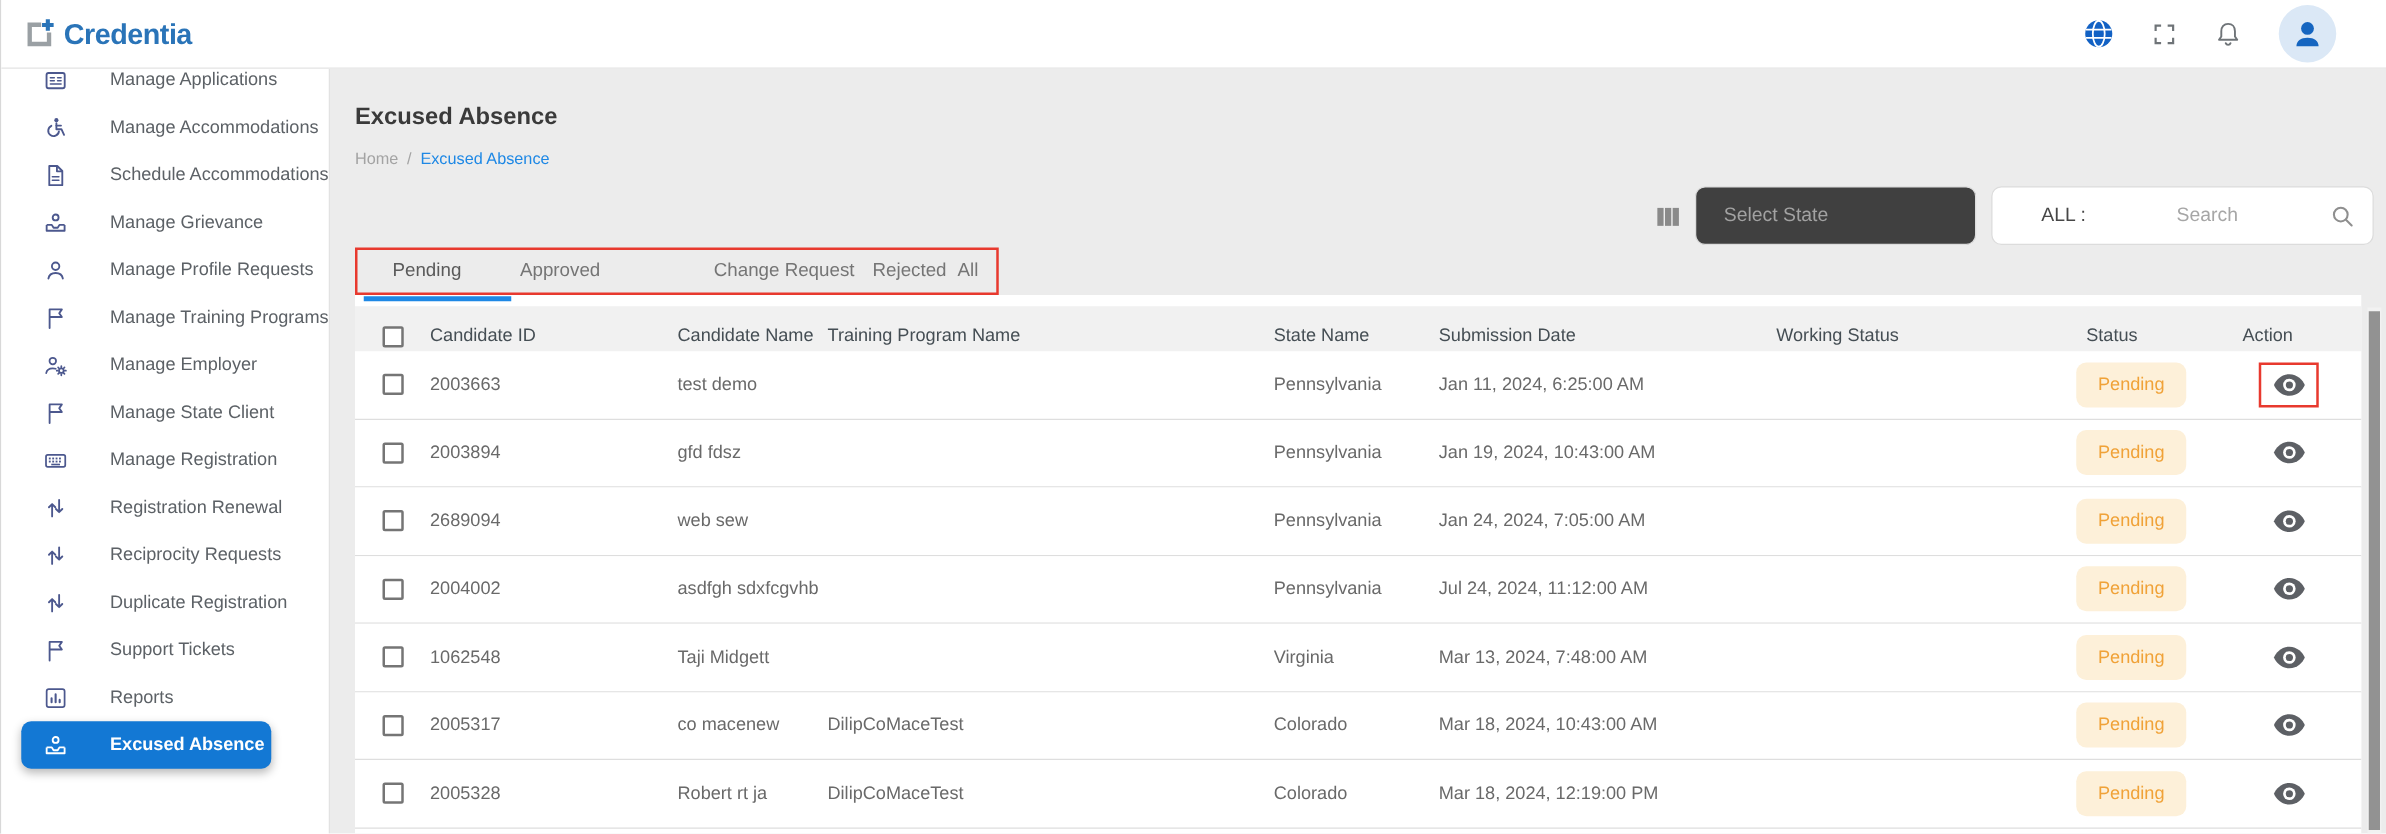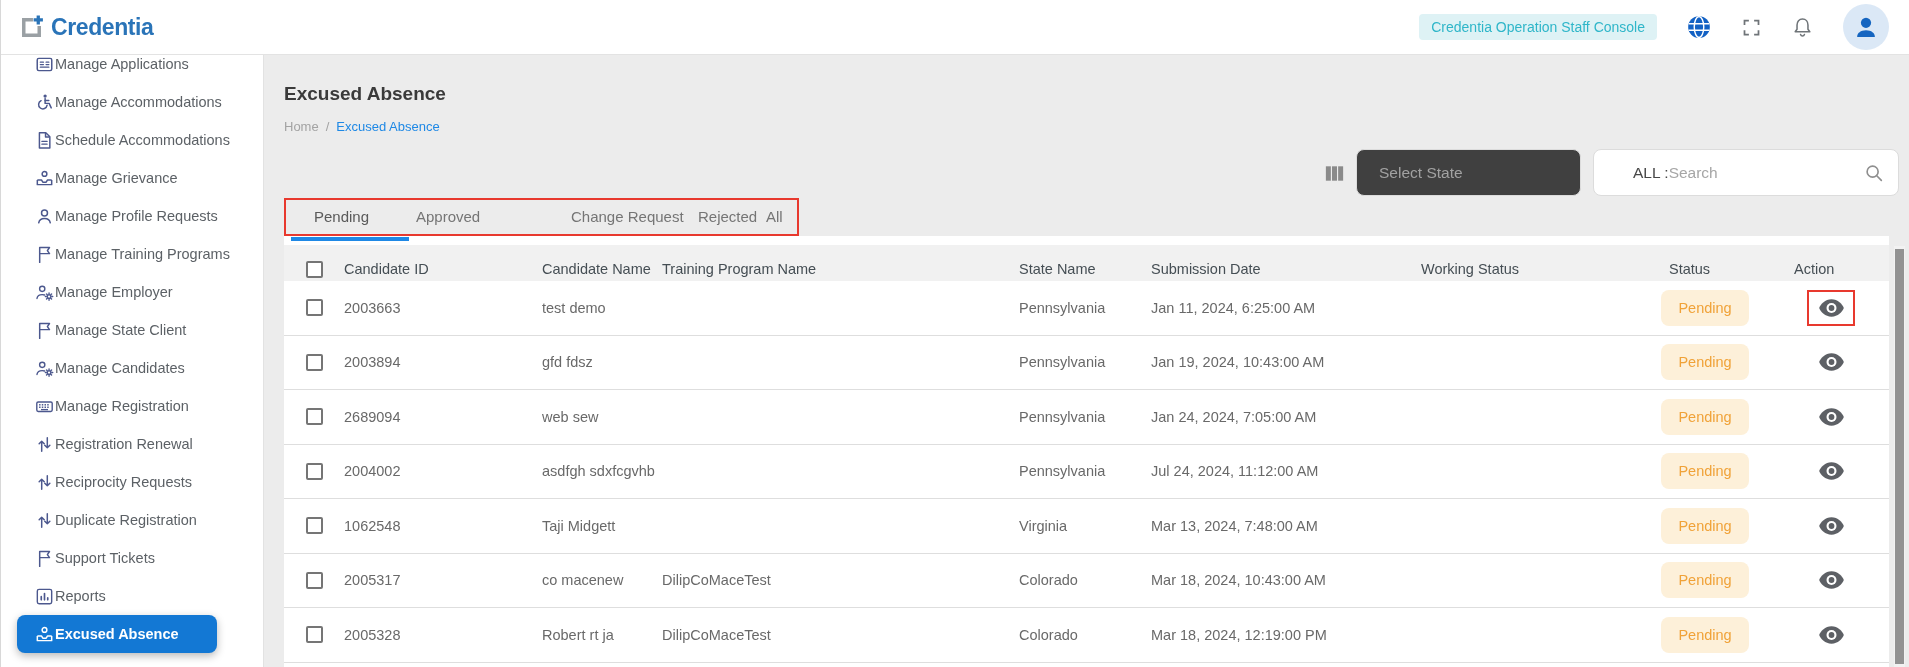--- a/index.html
+++ b/index.html
@@ -3,60 +3,60 @@
 <meta charset="utf-8">
 <title>Credentia Operation Staff Console</title>
 <style>
   *{box-sizing:border-box;margin:0;padding:0}
   html,body{background:#fff}
   body{font-family:"Liberation Sans",sans-serif;-webkit-font-smoothing:antialiased}
   .app{position:relative;width:1909px;height:667px;overflow:hidden;background:#fff;border-left:1px solid #d8d8d8}
 
   
   .topbar{position:absolute;left:0;top:0;width:100%;height:55px;background:#fff;border-bottom:1px solid #e3e3e3;
-          z-index:40;display:flex;align-items:center;justify-content:space-between;padding:0 20px 0 16px}
+          z-index:40;display:flex;align-items:center;justify-content:space-between;padding:0 40px 0 16px}
   .brand{display:flex;align-items:center;gap:5px;cursor:pointer}
   .brand-name{font-size:23px;font-weight:bold;color:var(--logo-blue,#2a74b8);letter-spacing:-.4px}
   .top-right{display:flex;align-items:center;gap:29px}
   .console-badge{background:var(--badge-bg,#def2f5);color:var(--badge-text,#2fb6c9);font-size:14px;
                  padding:5px 12px;border-radius:4px;white-space:nowrap}
   .icn{display:inline-flex;align-items:center;justify-content:center}
   .icn svg{display:block}
   .tb-icn{cursor:pointer}
   .avatar{width:46px;height:46px;border-radius:50%;background:#dbe8f6;display:flex;align-items:center;
           justify-content:center;cursor:pointer}
 
   
   .sidebar{position:absolute;left:0;top:55px;width:263px;height:612px;background:#fff;border-right:1px solid #e2e2e2;z-index:5}
   .side-nav{position:absolute;left:0;top:45px;width:263px;z-index:10}
   .side-item{position:relative;height:38px;display:flex;align-items:center;padding-left:33px;color:#5c6166;
              font-size:14.5px;cursor:pointer;white-space:nowrap}
   .side-item .icn{width:21px;height:21px;color:#4c588e;flex:0 0 21px}
-  .side-label{margin-left:0}
+  .side-label{margin-left:33px}
   .side-item.active{background:var(--sidebar-active-bg,#1378d4);color:#fff;margin-left:16px;width:200px;
                     padding-left:17px;border-radius:8px;box-shadow:0 3px 8px rgba(0,0,0,.28);font-weight:bold}
   .side-item.active .icn{color:#fff}
 
   
   .content-bg{position:absolute;left:263px;top:55px;width:1646px;height:612px;background:#ececec;z-index:1}
   .page-title{position:absolute;left:283px;top:83px;z-index:10;font-size:19px;font-weight:bold;color:#3a3a3a}
   .breadcrumb{position:absolute;left:283px;top:119px;z-index:10;font-size:13px}
   .bc-home{color:#a3a3a3;cursor:pointer}
   .bc-sep{color:#a3a3a3;margin:0 7px}
   .bc-cur{color:var(--breadcrumb-link,#1e88e5)}
 
   .columns-btn{position:absolute;left:1322px;top:162px;z-index:10;cursor:pointer}
   .select-state{position:absolute;left:1355px;top:149px;width:225px;height:47px;background:#404040;
                 border:1px solid #dcdcdc;border-radius:8px;z-index:10;display:flex;align-items:center;
                 padding-left:22px;color:#a2a2a2;font-size:15.5px;cursor:pointer}
   .searchbox{position:absolute;left:1592px;top:149px;width:306px;height:47px;background:#fff;
              border:1px solid #dcdcdc;border-radius:8px;z-index:10;display:flex;align-items:center;padding:0 13px 0 39px}
   .scope{color:#474747;font-size:15.5px;white-space:nowrap}
   .search-input{flex:1;border:none;outline:none;background:transparent;font-family:"Liberation Sans",sans-serif;
-                font-size:15.5px;color:#000000;min-width:0}
+                font-size:15.5px;color:#000000;text-align:center;min-width:0}
   .search-input::placeholder{color:#a6a6a6}
 
   
   .tabs-row{position:absolute;left:283px;top:198px;width:515px;height:38px;z-index:10}
   .tab{position:absolute;top:0;height:38px;line-height:38px;font-size:15px;color:#757575;cursor:pointer;white-space:nowrap}
   .tab.active{color:#5a5a5a}
   .tabs-annotation{position:absolute;left:283px;top:198px;width:515px;height:38px;border:2px solid var(--annotation-red,#e8392e);
                    z-index:30;pointer-events:none}
 
   
@@ -91,21 +91,20 @@
     <div class="brand">
       <span class="icn">
         <svg viewBox="0 0 30 30" width="29" height="29">
           <path d="M16.5 7H7v16h16v-9.5" fill="none" stroke="#9aa0a4" stroke-width="3.6"></path>
           <path d="M22 2.5v9.5M17.2 7.2h9.6" stroke="#2a74b8" stroke-width="3.4" fill="none"></path>
         </svg>
       </span>
       <span class="brand-name">Credentia</span>
     </div>
     <div class="top-right">
-      <span class="console-badge">Credentia Operation Staff Console</span>
       <span class="icn tb-icn">
         <svg viewBox="0 0 24 24" width="26" height="26">
           <circle cx="12" cy="12" r="10" fill="#1261c4"></circle>
           <g stroke="#fff" stroke-width="1.3" fill="none">
             <ellipse cx="12" cy="12" rx="4.4" ry="9.6"></ellipse>
             <path d="M2.6 9h18.8M2.6 15h18.8"></path>
           </g>
         </svg>
       </span>
       <span class="icn tb-icn">
@@ -201,31 +200,20 @@
       <div class="side-item">
         <span class="icn">
           <svg viewBox="0 0 24 24" fill="none" stroke="currentColor" stroke-width="1.7" stroke-linejoin="round" stroke-linecap="round">
             <path d="M6.5 21V4h11.2l-2.4 3.5 2.4 3.5H6.5"></path>
           </svg>
         </span>
         <span class="side-label">Manage State Client</span>
       </div>
       <div class="side-item">
         <span class="icn">
-          <svg viewBox="0 0 24 24" fill="none" stroke="currentColor" stroke-width="1.6" stroke-linecap="round">
-            <circle cx="9.4" cy="7.8" r="3"></circle>
-            <path d="M3.4 18.8c.5-3 2.9-4.4 6-4.4 1 0 1.9.15 2.7.45"></path>
-            <circle cx="17.2" cy="16.6" r="2.1"></circle>
-            <path d="M17.2 13.4v-1M17.2 19.8v1M14 16.6h-1M20.4 16.6h1M15 14.4l-.7-.7M19.4 18.8l.7.7M15 18.8l-.7.7M19.4 14.4l.7-.7"></path>
-          </svg>
-        </span>
-        <span class="side-label">Manage Candidates</span>
-      </div>
-      <div class="side-item">
-        <span class="icn">
           <svg viewBox="0 0 24 24">
             <rect x="3.2" y="6.8" width="17.6" height="10.9" rx="1.6" fill="none" stroke="currentColor" stroke-width="1.6"></rect>
             <g fill="currentColor">
               <rect x="5.8" y="9.2" width="1.7" height="1.7"></rect>
               <rect x="8.9" y="9.2" width="1.7" height="1.7"></rect>
               <rect x="12" y="9.2" width="1.7" height="1.7"></rect>
               <rect x="15.1" y="9.2" width="1.7" height="1.7"></rect>
               <rect x="5.8" y="12" width="1.7" height="1.7"></rect>
               <rect x="8.9" y="12" width="1.7" height="1.7"></rect>
               <rect x="12" y="12" width="1.7" height="1.7"></rect>

